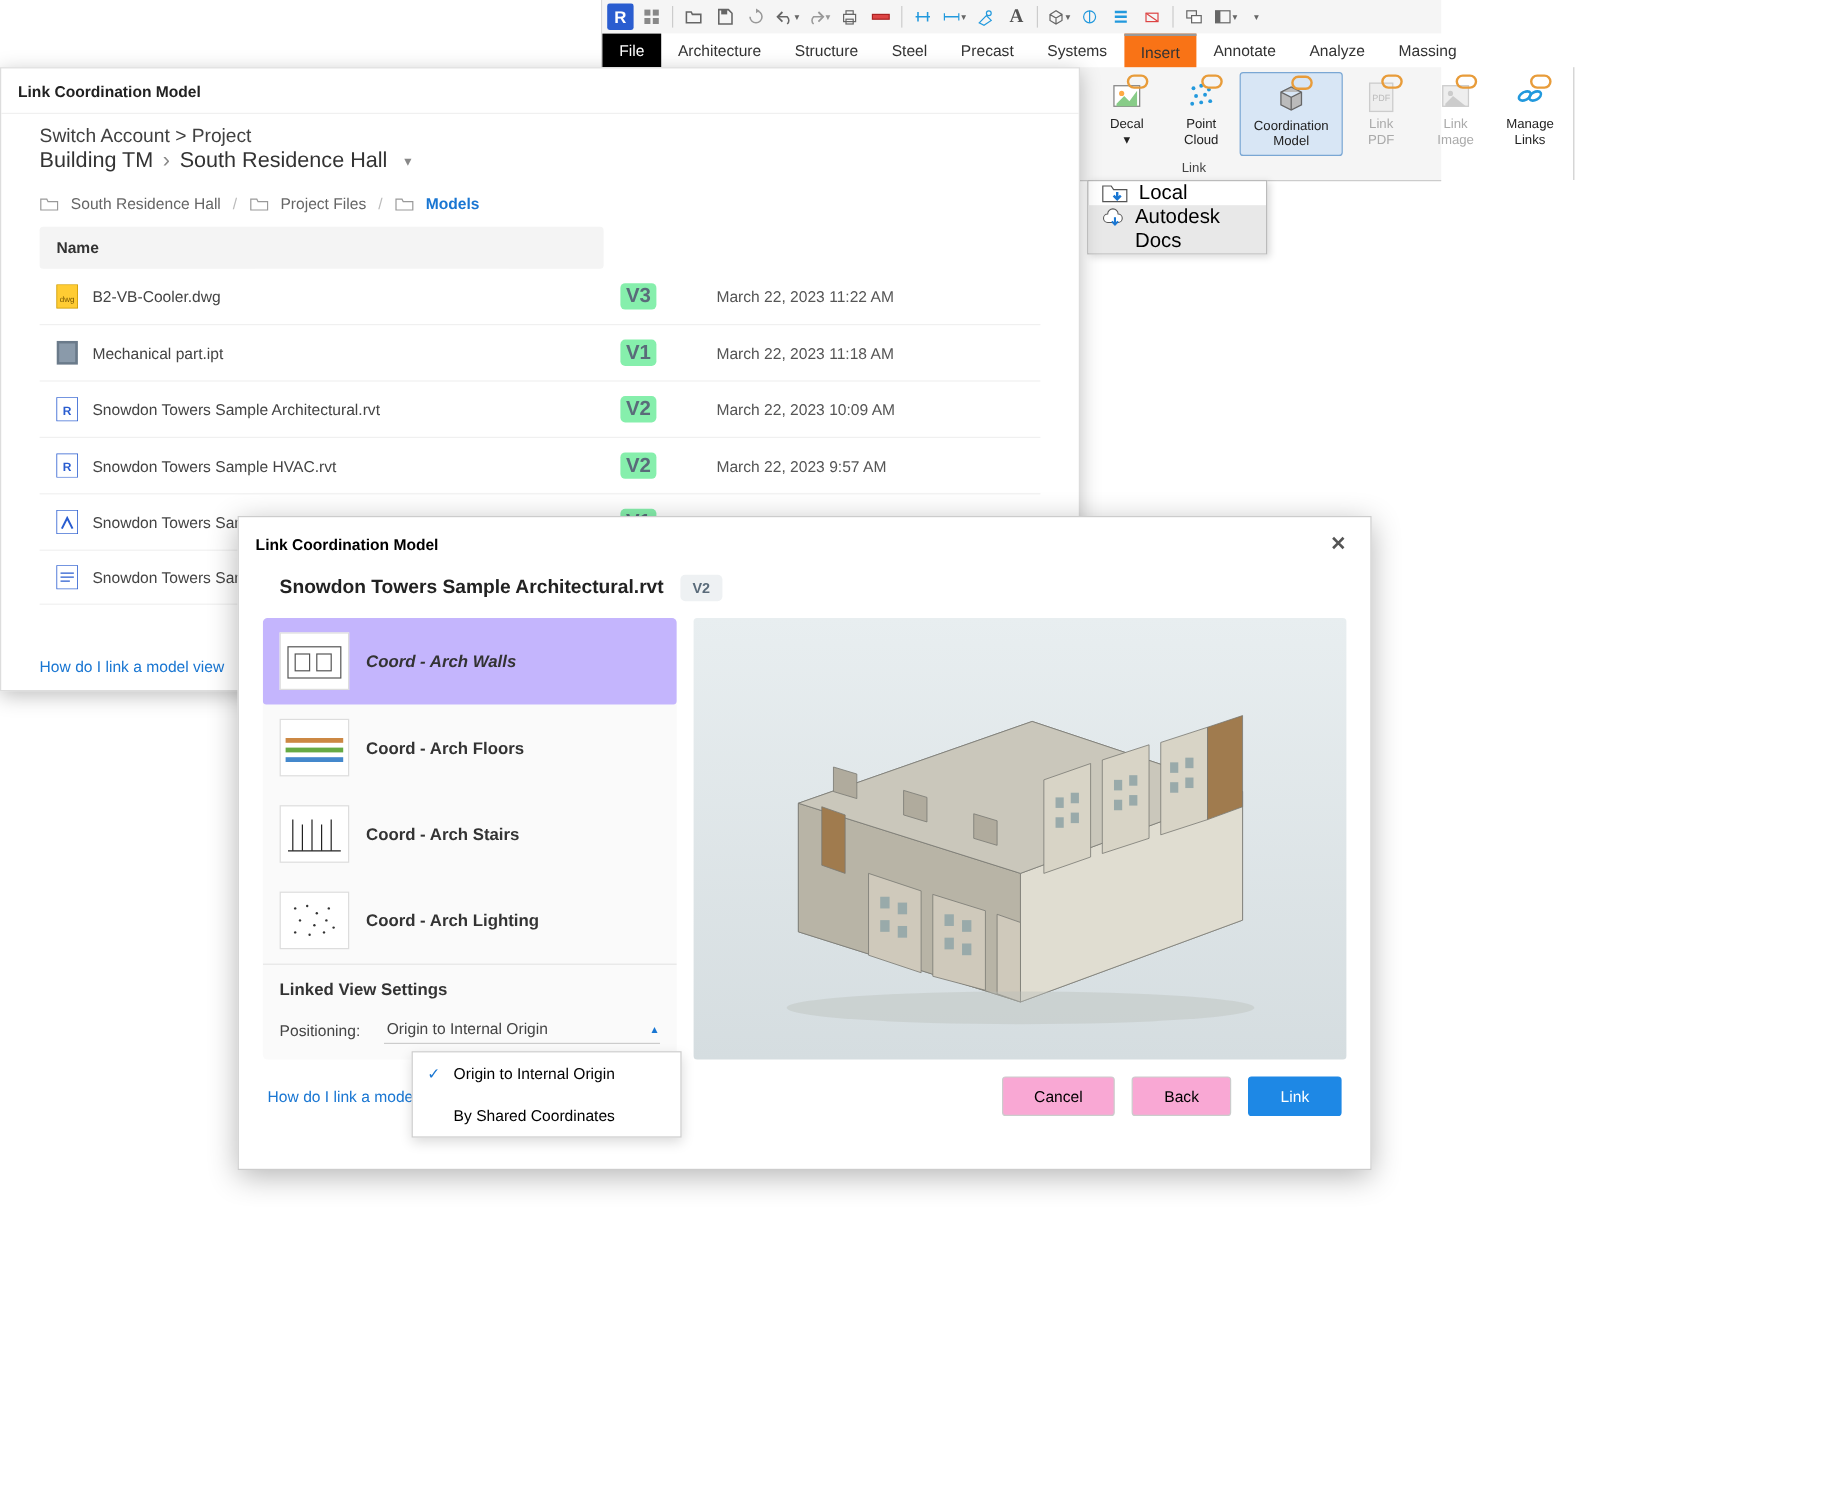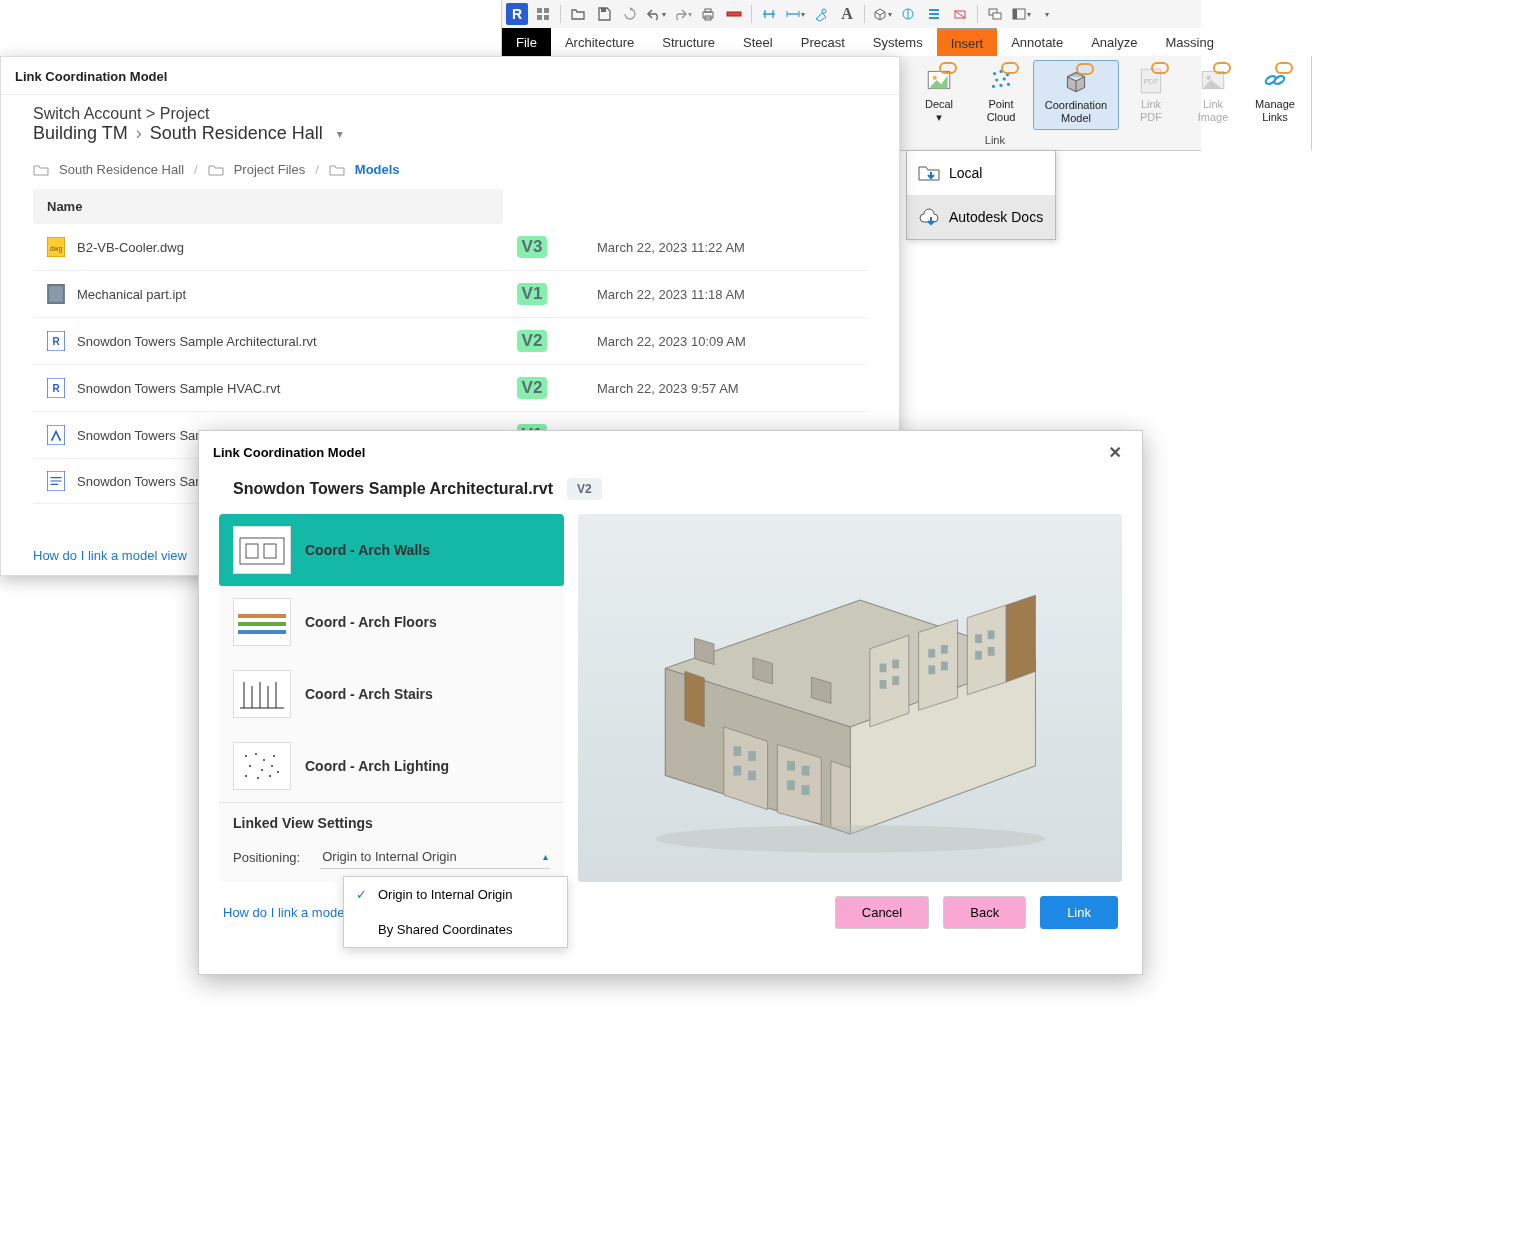--- a/index.html
+++ b/index.html
@@ -23,21 +23,21 @@
 .big-btn.selected { background: #d8e6f5; border: 1px solid #7aa7d4; }
 .big-btn .ico { width: 32px; height: 32px; display: flex; align-items: center; justify-content: center; margin-bottom: 2px; }
 .big-btn .lbl { font-size: 11px; line-height: 13px; color: #222; }
 .big-btn.disabled .lbl { color: #aaa; }
 .panel-label { font-size: 11px; color: #444; text-align: center; padding-top: 2px; }
 .link-badge { position: relative; }
 .link-badge::after { content: ""; position: absolute; top: -2px; right: -2px; width: 14px; height: 8px; border: 2px solid #e89c3a; border-radius: 6px; background: transparent; }
 
 
 .coord-dropdown { position: absolute; top: 150px; left: 906px; width: 150px; background: #fff; border: 1px solid #bbb; box-shadow: 2px 2px 6px rgba(0,0,0,0.15); }
-.coord-dd-item { display: flex; align-items: center; gap: 8px; padding: 12px 10px; font-size: 14px; cursor: pointer; }
+.coord-dd-item { display: flex; gap: 8px; padding: 0 10px; font-size: 17px; cursor: pointer; }
 .coord-dd-item.hover { background: #e8e8e8; }
 
 
 .dlg1 { position: absolute; left: 0; top: 56px; width: 900px; height: 520px; background: #fff; box-shadow: 0 4px 16px rgba(0,0,0,0.25); border: 1px solid #ddd; }
 .dlg1-title { padding: 12px 14px 10px; font-size: 13px; font-weight: 600; color: #222; border-bottom: 1px solid #f0f0f0; }
 .dlg1-body { padding: 10px 32px 0; }
 .d1-account { font-size: 16px; color: #404040; margin-bottom: 0; }
 .d1-proj { font-size: 18px; color: #333; display: flex; align-items: center; gap: 8px; }
 .d1-proj .crumb-sep { color: #888; }
 .d1-proj .dd { color: #888; font-size: 12px; margin-left: 6px; }
@@ -54,21 +54,21 @@
 
 
 .dlg2 { position: absolute; left: 198px; top: 430px; width: 945px; height: 545px; background: #fff; box-shadow: 0 6px 24px rgba(0,0,0,0.3); border: 1px solid #ccc; }
 .dlg2-hdr { display: flex; align-items: center; justify-content: space-between; padding: 10px 14px; font-size: 13px; font-weight: 600; }
 .dlg2-close { font-size: 16px; color: #555; cursor: pointer; padding: 2px 6px; }
 .d2-sub { padding: 4px 34px 14px; display: flex; align-items: center; gap: 14px; font-size: 16px; font-weight: 600; color: #222;}
 .d2-sub .ver { background: #eef1f3; border-radius: 4px; padding: 4px 10px; font-size: 12px; font-weight: 600; color: #5a6b7a;}
 .d2-main { display: flex; gap: 14px; padding: 0 20px; height: 368px;}
 .d2-left { width: 345px; background: #fafafa; border-radius: 4px; overflow-y: auto; position: relative;}
 .view-item { display: flex; align-items: center; gap: 14px; padding: 12px 14px; font-size: 14px; font-weight: 600; color: #333; cursor: pointer; border-radius: 3px;}
-.view-item.sel { background: #14b8a6; }
+.view-item.sel { background: #c4b5fd; font-style: italic; }
 .view-thumb { width: 58px; height: 48px; background: #fff; border: 1px solid #ddd; display: flex; align-items: center; justify-content: center; }
 .lv-settings-hdr { padding: 12px 14px 6px; font-size: 14px; font-weight: 600; color: #333; border-top: 1px solid #e5e5e5;}
 .lv-pos-row { display: flex; align-items: center; gap: 20px; padding: 8px 14px; font-size: 13px; color: #444;}
 .pos-dd { position: absolute; left: 343px; top: 876px; width: 225px; background: #fff; border: 1px solid #ccc; box-shadow: 0 4px 10px rgba(0,0,0,0.15); z-index: 40;}
 .pos-dd-item { padding: 10px 14px 10px 34px; font-size: 13px; position: relative; cursor: pointer;}
 .pos-dd-item.sel::before { content: "✓"; position: absolute; left: 12px; color: #1976d2; }
 .d2-preview { flex: 1; background: linear-gradient(#e8eef0,#d5dde0); border-radius: 3px; display: flex; align-items: center; justify-content: center; position: relative; overflow: hidden;}
 .d2-footer { display: flex; justify-content: space-between; align-items: center; padding: 14px 24px;}
 .d2-footer .left { color: #1976d2; font-size: 13px;}
 .d2-footer .btns { display: flex; gap: 14px; }

